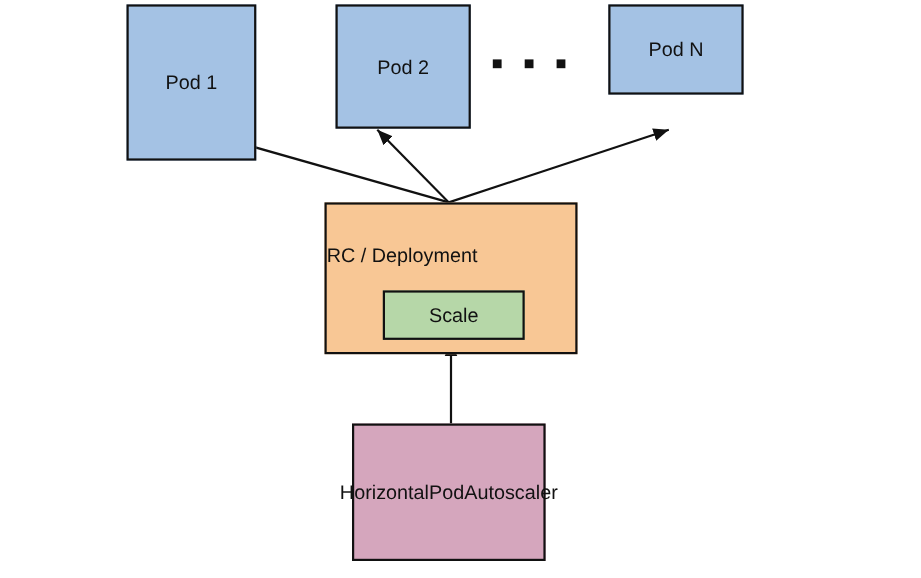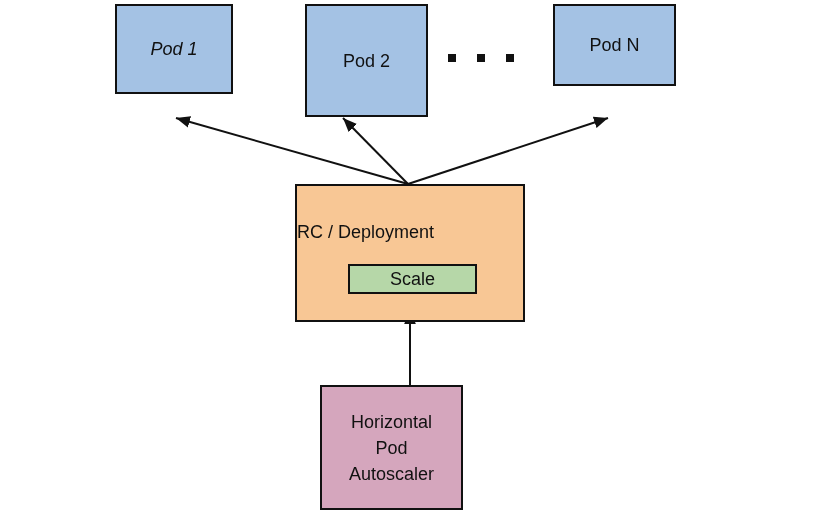--- a/index.html
+++ b/index.html
@@ -22,45 +22,45 @@
     border: 2px solid #111111;
     display: flex;
     align-items: center;
     justify-content: center;
     text-align: center;
     font-size: 18px;
     line-height: 26px;
     color: #111111;
   }
   .pod { background: #a4c2e4; }
-  .pod1 { left: 115px; top: 4px;  width: 118px; height: 90px; font-style: italic; }
+  .pod1 { left: 115px; top: 4px;  width: 118px; height: 142px; }
   .pod2 { left: 277px; top: 4px;  width: 123px; height: 113px; margin-left: 28px; }
   .podn { left: 553px; top: 4px;  width: 123px; height: 82px; }
 
   .rc {
     left: 295px; top: 184px; width: 230px; height: 138px;
     background: #f8c795;
     display: block;
   }
   .rc-title {
     position: absolute;
     left: 0; top: 34px; width: 100%;
     text-align: left;
     font-size: 18px;
     line-height: 24px;
   }
   .scale {
-    left: 51px; top: 78px; width: 129px; height: 30px;
+    left: 51px; top: 78px; width: 129px; height: 45px;
     background: #b6d7a8;
     text-align: right;
   }
   .hpa {
-    left: 320px; top: 385px; width: 143px; height: 125px;
+    left: 320px; top: 385px; width: 176px; height: 125px;
     background: #d5a6bd;
-    flex-direction: column;
+    flex-direction: row;
   }
   .hpa span { display: block; }
 
   .dots {
     position: absolute;
     left: 448px; top: 54px;
     display: flex;
     gap: 21px;
   }
   .dot {

